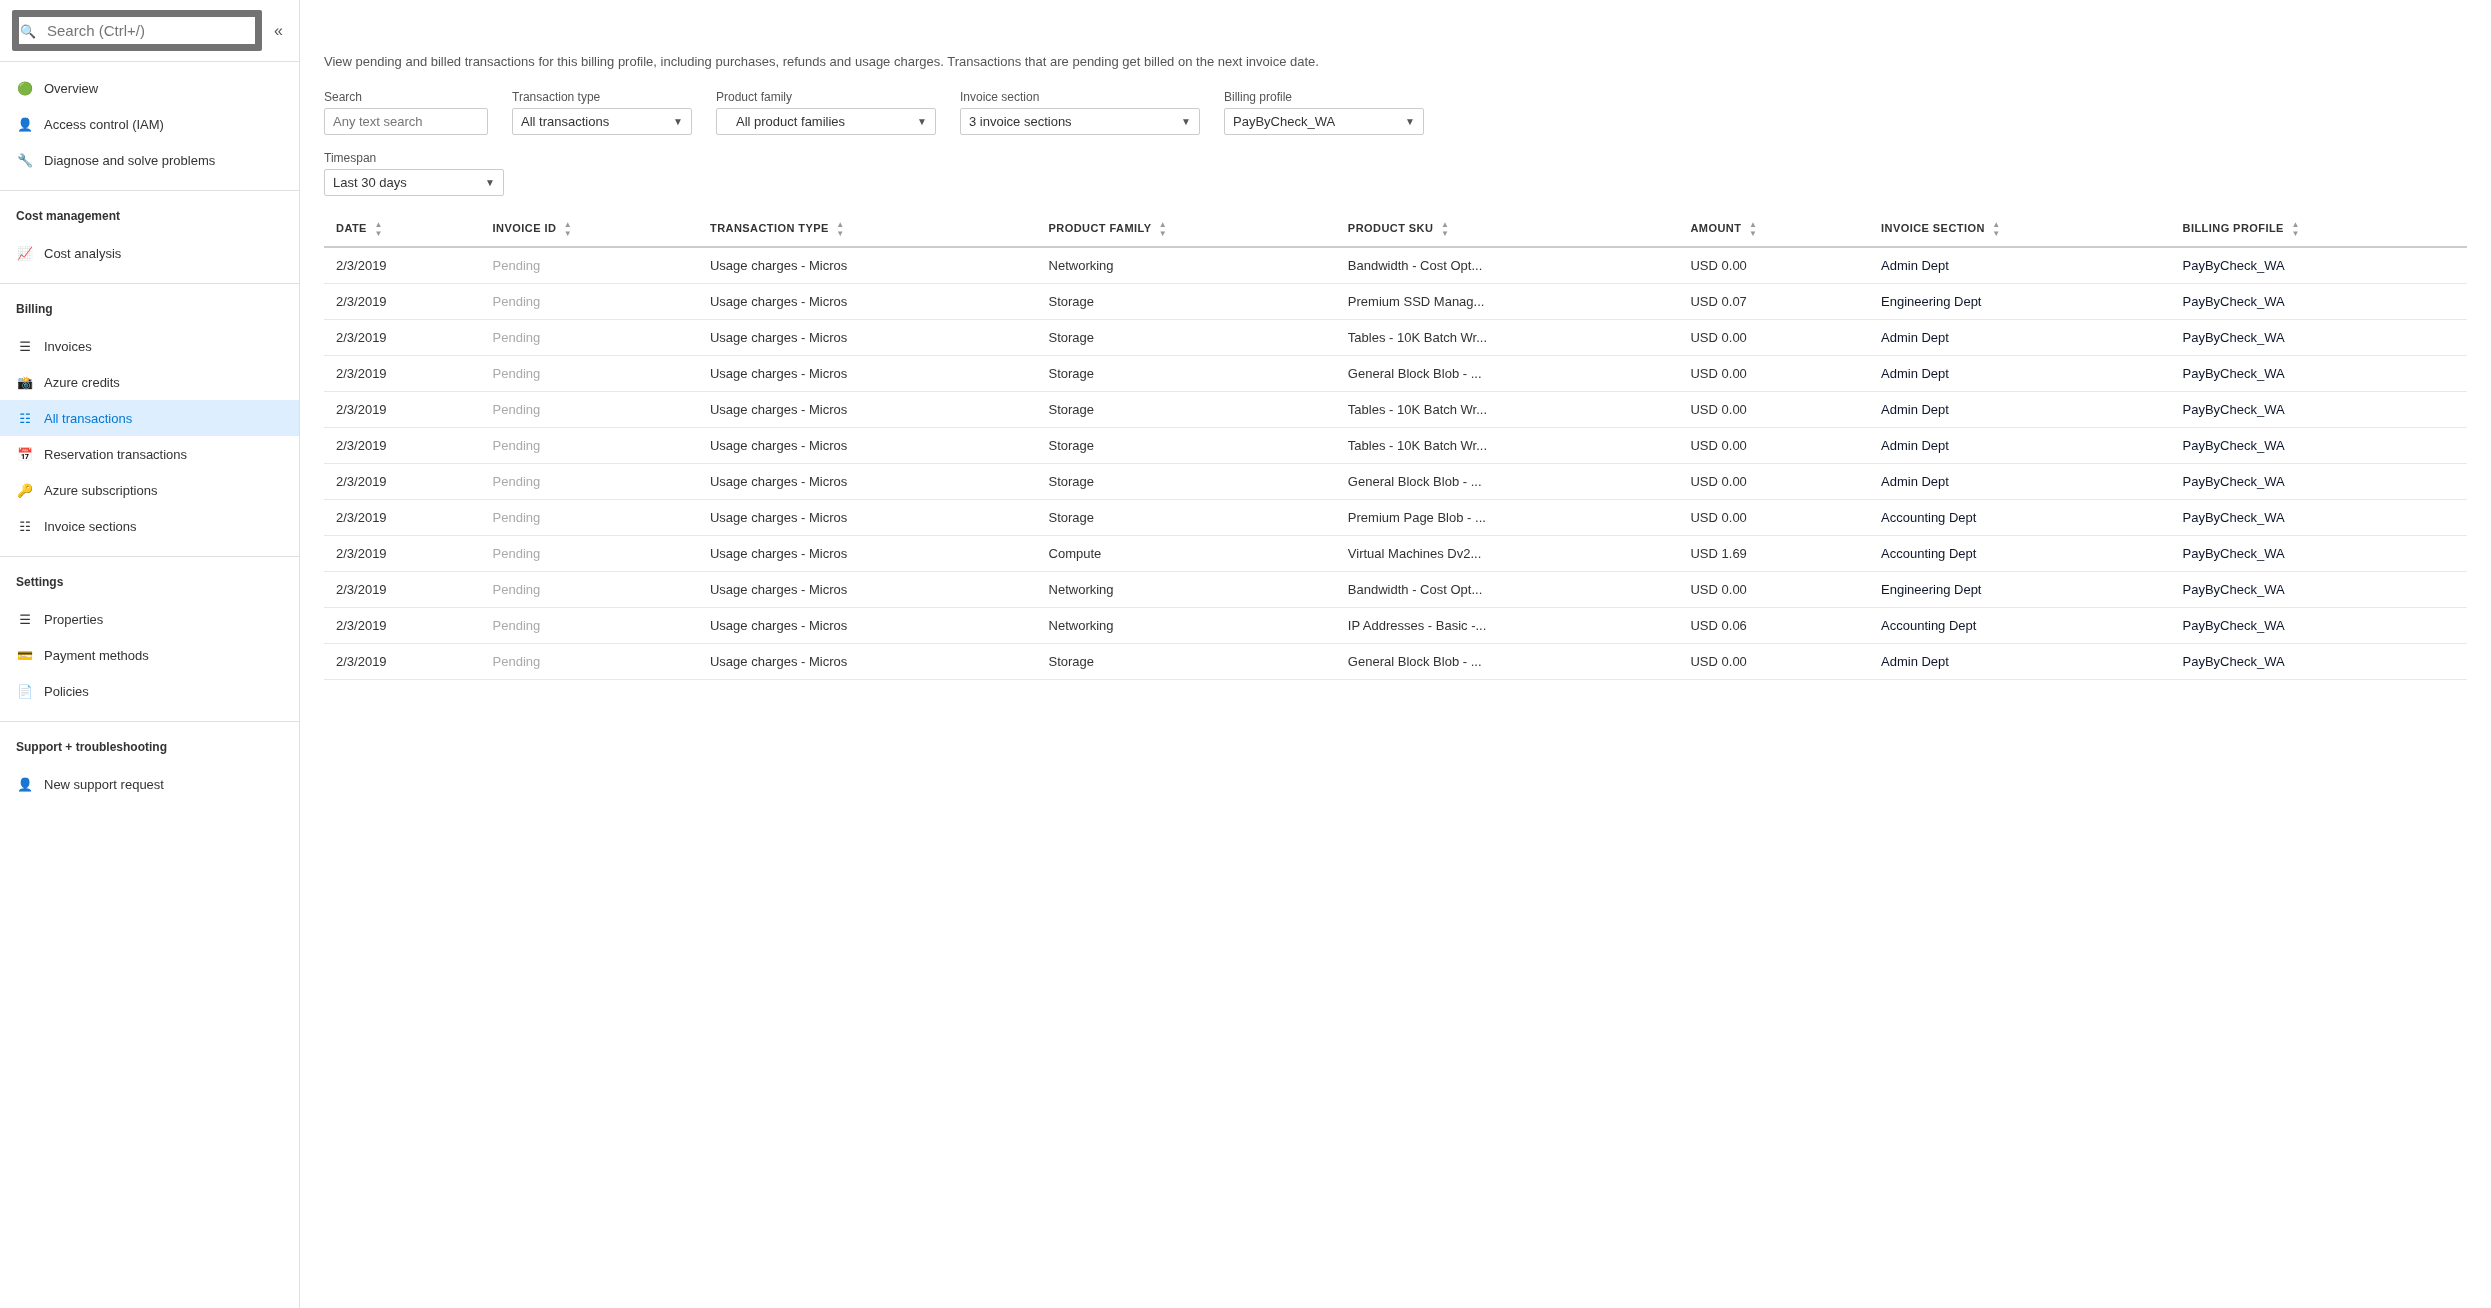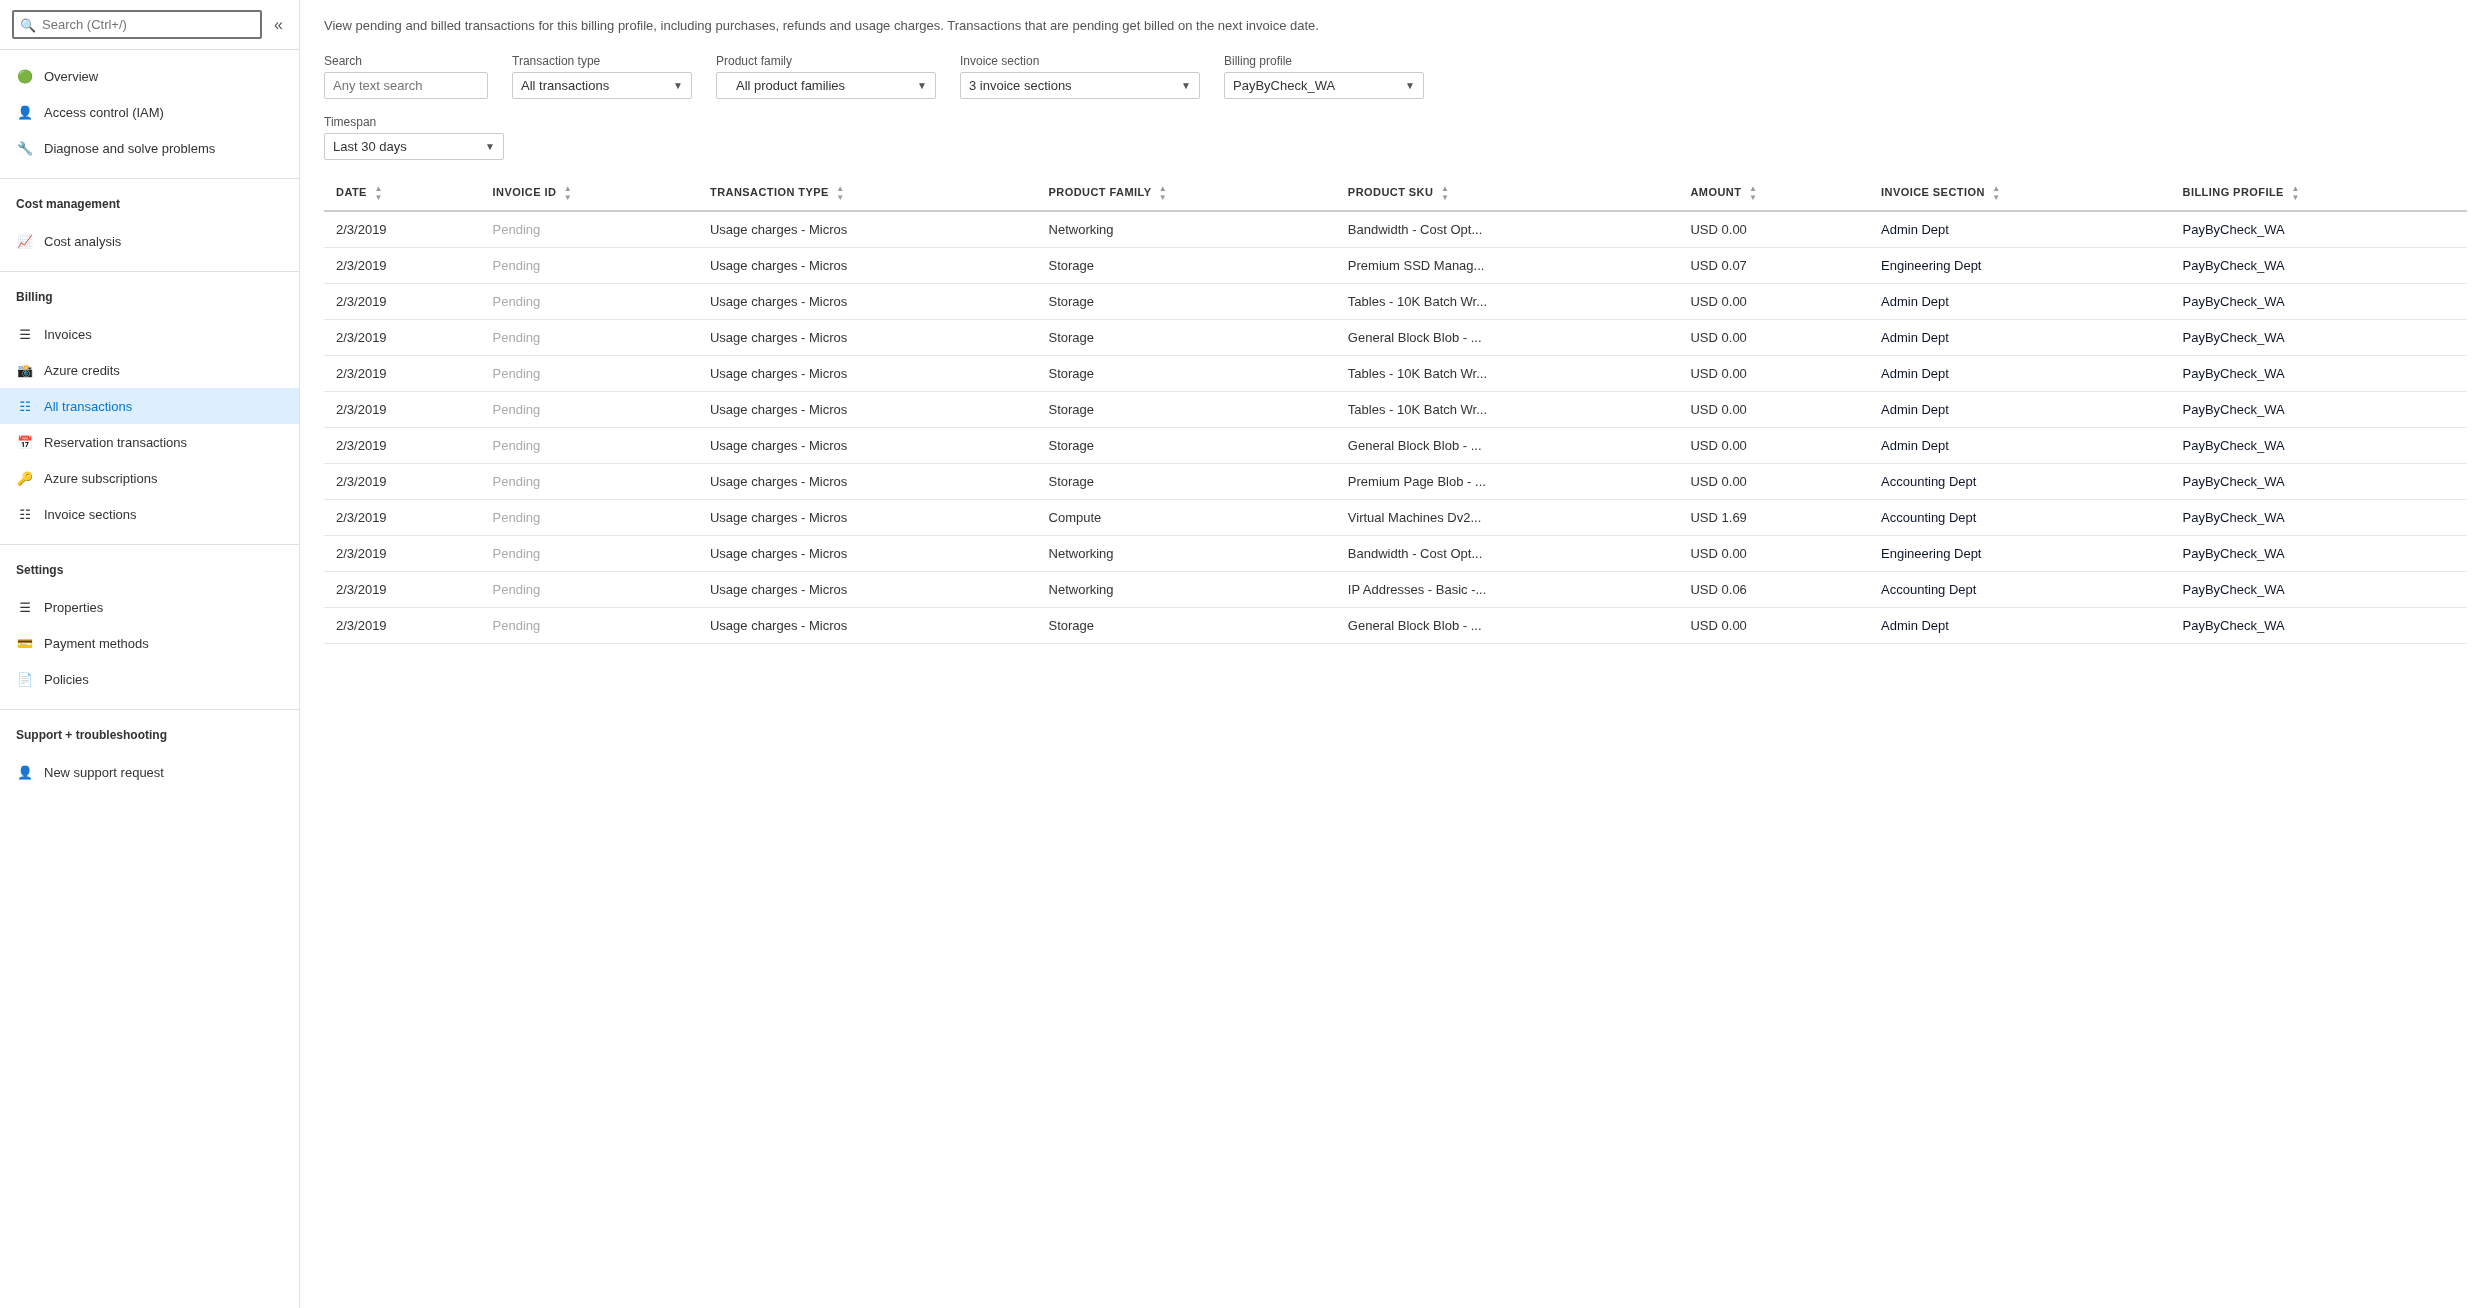--- a/index.html
+++ b/index.html
@@ -18,25 +18,25 @@
     }
     .sidebar-search {
       display: flex;
       align-items: center;
       padding: 10px 12px;
       border-bottom: 1px solid #e0e0e0;
       gap: 8px;
       position: relative;
     }
     .sidebar-search input {
-      border: 2px solid #737373;
+      border: 7px solid #737373;
       border-radius: 2px;
       padding: 5px 8px 5px 28px;
       width: 100%;
-      font-size: 13px;
+      font-size: 15px;
       color: #555;
     }
     .search-icon-wrap {
       position: absolute;
       left: 20px;
       top: 50%;
       transform: translateY(-50%);
       color: #555;
       font-size: 13px;
     }
@@ -81,20 +81,21 @@
       flex: 1;
       overflow-y: auto;
       padding: 16px 24px;
     }
 
     .description {
       font-size: 13px;
       color: #555;
       margin-bottom: 18px;
       line-height: 1.5;
+      margin-top: 36px;
     }
 
     
     .filters {
       display: flex;
       flex-wrap: wrap;
       gap: 24px;
       margin-bottom: 16px;
       align-items: center;
     }

